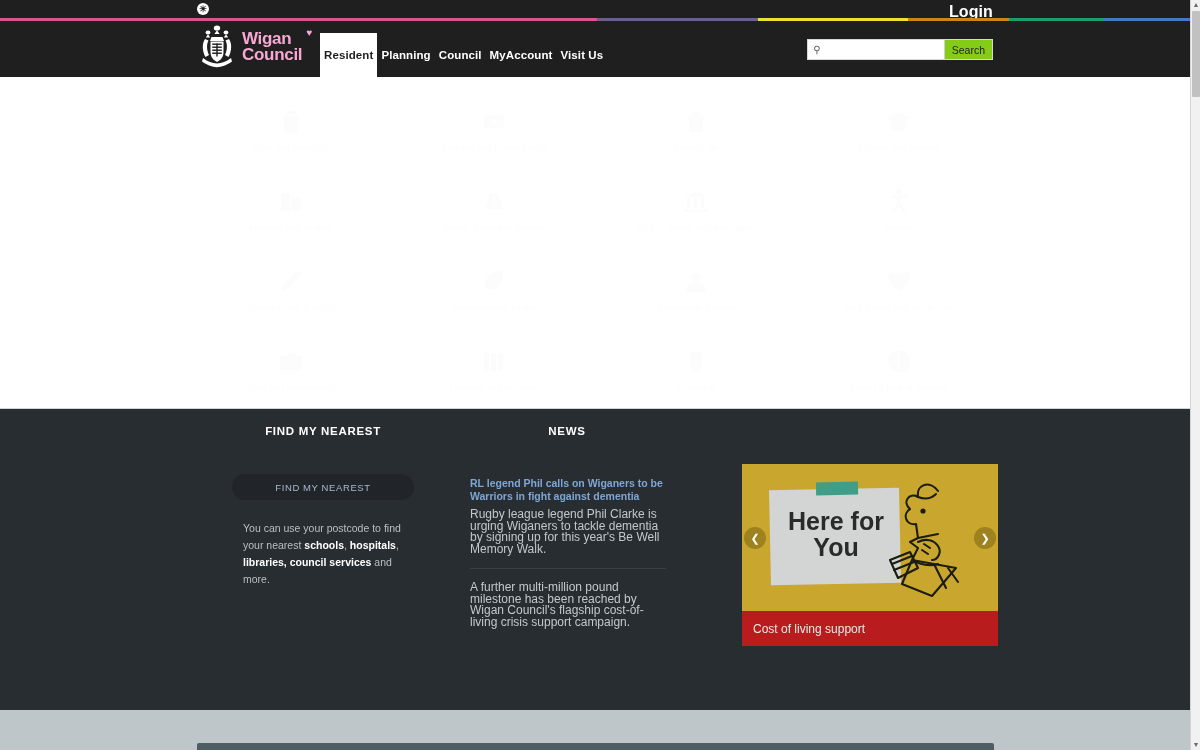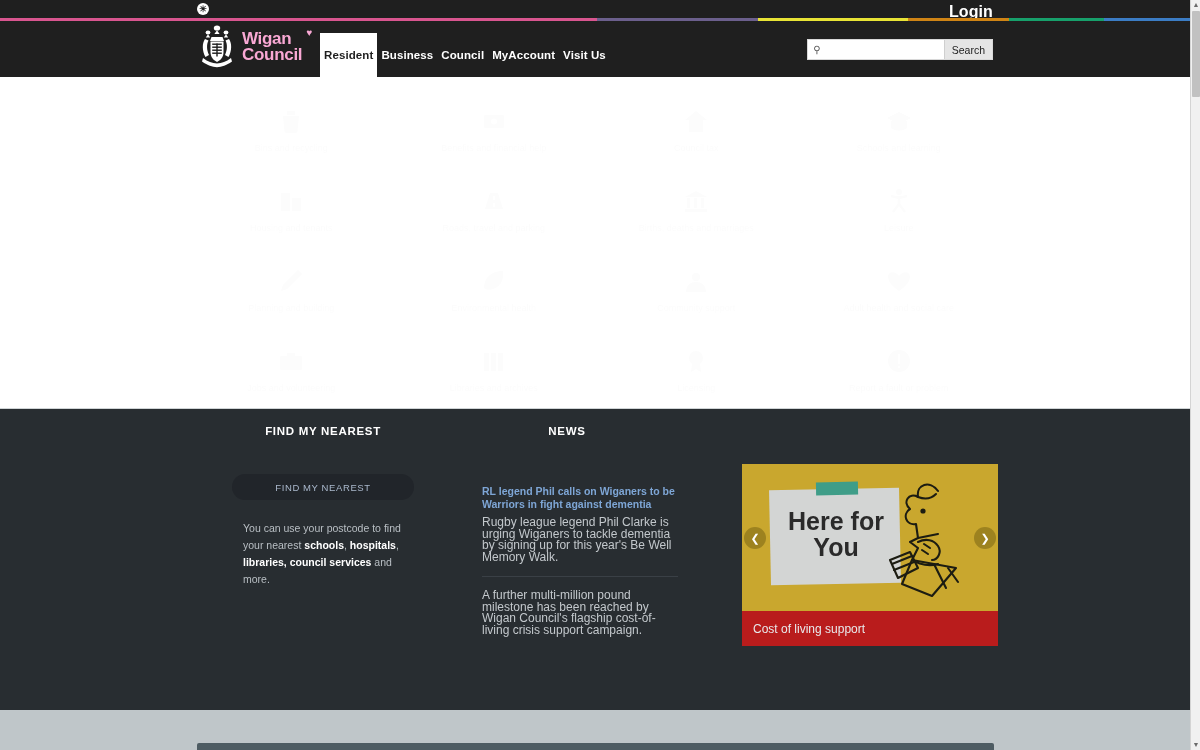--- a/index.html
+++ b/index.html
@@ -138,21 +138,21 @@
     flex: 1;
     border: none;
     outline: none;
     font-family: "Liberation Sans", sans-serif;
     font-size: 10px;
     color: #222;
     background: transparent;
     min-width: 0;
   }
   .search-btn {
-    background: #e5e5e5;
+    background: #84cc16;
     border: none;
     border-left: 1px solid #cfcfcf;
     color: #222;
     font-family: "Liberation Sans", sans-serif;
     font-size: 10.5px;
     padding: 0 7px;
     cursor: pointer;
     white-space: nowrap;
   }
 
@@ -239,23 +239,22 @@
     width: 168px;
     color: #b9bfc4;
     font-size: 10.5px;
     line-height: 17px;
   }
   .fmn-text b { color: #ffffff; font-weight: bold; }
 
   
   .news-list {
     position: absolute;
-    left: 470px; top: 76px;
+    left: 470px; top: 68px;
     width: 196px;
-    margin-left: 12px;
   }
   .news-item { padding-bottom: 13px; }
   .news-item + .news-item {
     border-top: 1px solid #3a4046;
     padding-top: 13px;
   }
   .news-title {
     display: block;
     color: #7ea6d6;
     font-size: 10.5px;
@@ -403,21 +402,21 @@
       </svg>
       <span class="logo-text">
         <span>Wigan</span><br>
         <span>Council</span>
         <span class="heart">♥</span>
       </span>
     </a>
 
     <nav class="mainnav" id="mainnav">
         <a href="#" class="nav-item active">Resident</a>
-        <a href="#" class="nav-item">Business</a>
+        <a href="#" class="nav-item">Planning</a>
         <a href="#" class="nav-item">Council</a>
         <a href="#" class="nav-item">MyAccount</a>
         <a href="#" class="nav-item">Visit Us</a>
       </nav>
 
     <div class="searchbox">
       <span class="search-icon">⚲</span>
       <input class="search-input" type="text" placeholder="" style="">
       <button class="search-btn">Search</button>
     </div>

